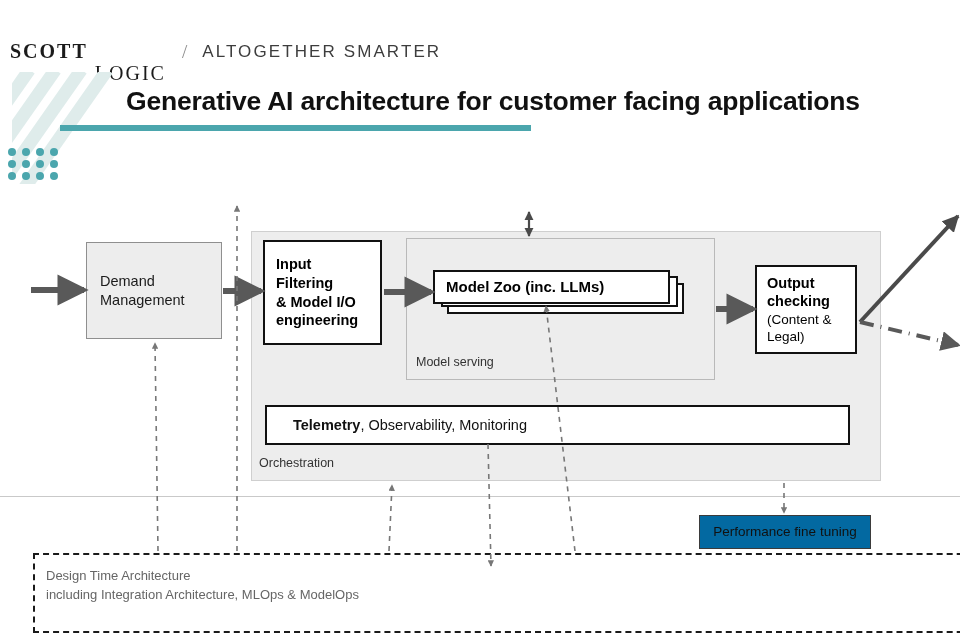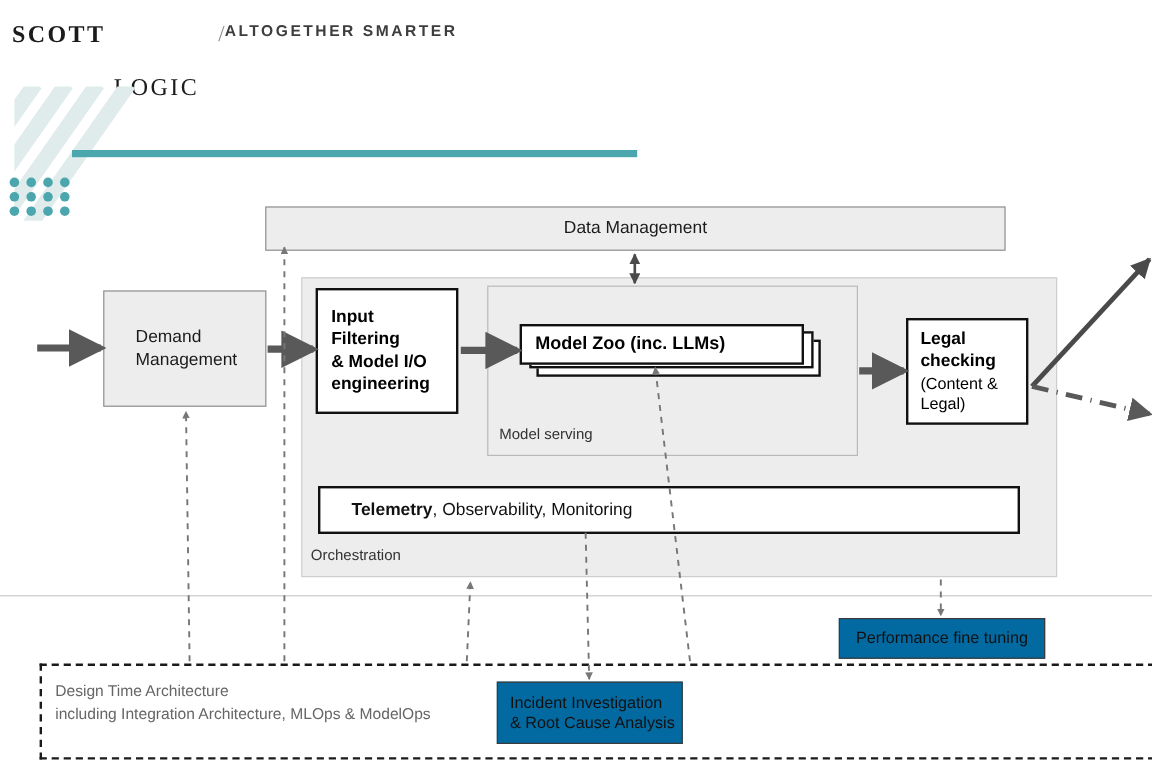--- a/index.html
+++ b/index.html
@@ -13,21 +13,21 @@
   }
   #stage {
     position: relative;
     width: 960px; height: 640px;
     background: #ffffff;
   }
 
   
   .brand {
     position: absolute; left: 10px; top: 18px;
-    display: flex; align-items: flex-start; gap: 0;
+    display: flex; align-items: center; gap: 0;
     white-space: nowrap;
   }
   .brand-scott {
     font-family: "Liberation Serif", serif;
     font-size: 20px; font-weight: 700;
     letter-spacing: 2.0px; color: #1b1b1b;
   }
   .brand-logic {
     font-family: "Liberation Serif", serif;
     font-size: 20px; font-weight: 400;
@@ -35,22 +35,23 @@
     margin-left: 7px;
     margin-top: 44px;
   }
   .brand-slash {
     font-family: "Liberation Serif", serif;
     font-size: 19px; font-weight: 300;
     color: #8c8c8c; margin-left: 16px;
   }
   .brand-tag {
     font-family: "Liberation Sans", sans-serif;
-    font-size: 13px; font-weight: 700;
+    font-size: 17px; font-weight: 400;
     letter-spacing: 2.1px; color: #3d3d3d;
+    margin-left: 15px;
   }
 
   
   .stripes {
     position: absolute; left: 12px; top: 72px;
     width: 112px; height: 112px;
     overflow: hidden;
   }
   .stripes i {
     position: absolute;
@@ -173,27 +174,25 @@
     <span></span>
     <span></span>
     <span></span>
     <span></span>
     <span></span>
     <span></span>
     <span></span>
     <span></span>
   </div>
 
+  <div class="page-title">Generative AI architecture for customer facing applications</div>
   <div class="title-rule"></div>
 
-  <div class="box box-gray t-center" style="left:221px; top:172px; width:617px; height:37px; font-size:14.5px; color:#1b1b1b;">
-    <span class="lbl">Data Management</span>
-  </div>
-
-  <div class="box box-gray t-left" style="left:86px; top:242px; width:136px; height:97px; padding-left:26px; font-size:14.5px; color:#1b1b1b;">
+
+  <div class="box box-gray t-left" style="left:86px; top:242px; width:136px; height:97px; padding-left:13px; font-size:14.5px; color:#1b1b1b;">
     <span class="lbl" style="white-space:pre-line;">Demand
 Management</span>
   </div>
 
   <div class="panel" style="left:251px; top:231px; width:630px; height:250px;"></div>
   <div class="panel-label" style="left:259px; top:456px;">Orchestration</div>
 
   <div class="box box-white t-left" style="left:263px; top:240px; width:119px; height:105px; padding-left:11px; font-size:14.5px; color:#000;">
     <span class="lbl">
       <span class="b">Input</span><br>
@@ -208,21 +207,21 @@
 
   <div class="box box-white" style="left:447px; top:283px; width:237px; height:31px;"></div>
   <div class="box box-white" style="left:441px; top:276px; width:237px; height:31px;"></div>
 
   <div class="box box-white t-left" style="left:433px; top:270px; width:237px; height:34px; padding-left:11px; font-size:15px; color:#000;">
     <span class="lbl b">Model Zoo (inc. LLMs)</span>
   </div>
 
   <div class="box box-white t-left" style="left:755px; top:265px; width:102px; height:89px; padding-left:10px; font-size:13.5px; color:#000;">
     <span class="lbl">
-      <span class="b" style="font-size:14.5px;">Legal</span><br>
+      <span class="b" style="font-size:14.5px;">Output</span><br>
       <span class="b" style="font-size:14.5px;">checking</span><br>
       <span>(Content &amp;</span><br>
       <span>Legal)</span>
     </span>
   </div>
 
   <div class="box box-white t-left" style="left:265px; top:405px; width:585px; height:40px; padding-left:26px; font-size:14.5px; color:#111;">
     <span class="lbl">
       <span class="b">Telemetry</span><span>, Observability, Monitoring</span>
     </span>
@@ -233,26 +232,20 @@
   <div class="box box-thin t-center" style="left:699px; top:515px; width:172px; height:34px; font-size:13.5px; color:#111;">
     <span class="lbl">Performance fine tuning</span>
   </div>
 
   <div class="dashed-region" style="left:33px; top:553px; width:1000px; height:80px;"></div>
   <div class="dashed-caption" style="left:46px; top:567px;">
     <span>Design Time Architecture</span><br>
     <span>including Integration Architecture, MLOps &amp; ModelOps</span>
   </div>
 
-  <div class="box box-thin t-left" style="left:414px; top:568px; width:155px; height:52px; padding-left:10px; font-size:13.5px; color:#111;">
-    <span class="lbl">
-      <span>Incident Investigation</span><br>
-      <span>&amp; Root Cause Analysis</span>
-    </span>
-  </div>
 
   <svg class="overlay" viewBox="0 0 960 640">
     <defs>
       <marker id="arrFat" viewBox="0 0 10 10" refX="8.5" refY="5" markerWidth="5.2" markerHeight="5.2" orient="auto-start-reverse">
         <path d="M 0 0 L 10 5 L 0 10 z" fill="#595959"></path>
       </marker>
       <marker id="arrFatUp" viewBox="0 0 10 10" refX="8.5" refY="5" markerWidth="5.2" markerHeight="5.2" orient="auto-start-reverse">
         <path d="M 0 0 L 10 5 L 0 10 z" fill="#595959"></path>
       </marker>
       <marker id="arrSmall" viewBox="0 0 10 10" refX="9" refY="5" markerWidth="4.2" markerHeight="4.2" orient="auto-start-reverse">

